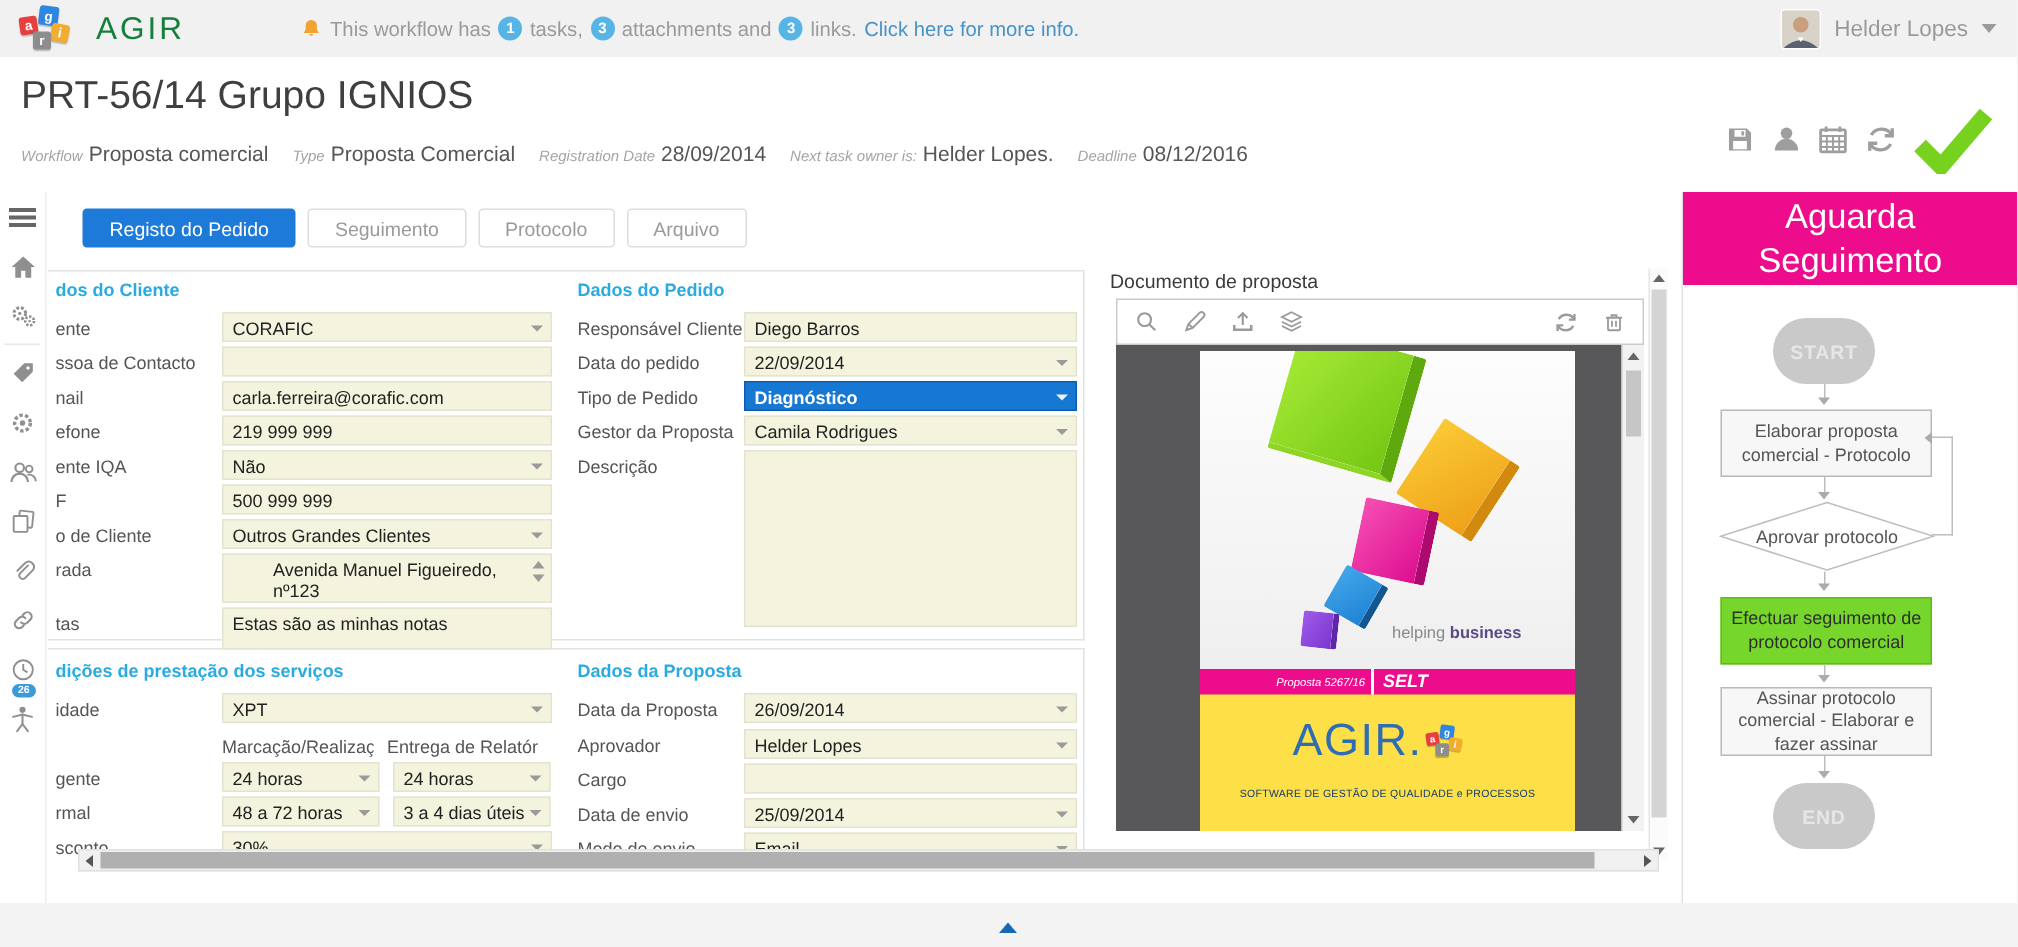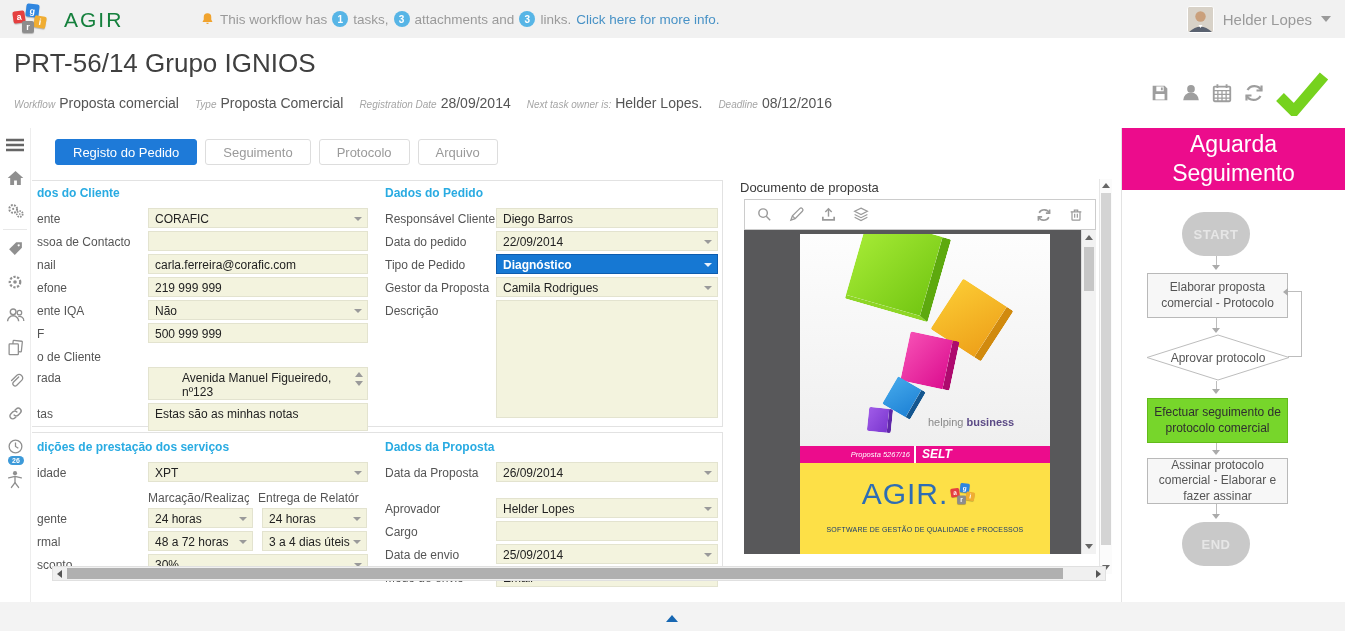--- a/index.html
+++ b/index.html
@@ -320,20 +320,21 @@
     <div class="row">
         <span class="lbl">ente IQA</span>
       <div class="fld sel"><span>Não</span><span class="car"></span></div>
       </div>
     <div class="row">
         <span class="lbl">F</span>
       <div class="fld"><span>500 999 999</span></div>
       </div>
     <div class="row">
         <span class="lbl">o de Cliente</span>
+      <div class="fld sel"><span>Outros Grandes Clientes</span><span class="car"></span></div>
       </div>
     <div class="row">
         <span class="lbl">rada</span>
       <div class="fld ta" style="min-height:32px;padding-left:33px;"><span>Avenida Manuel Figueiredo, nº123</span>
         <span class="stepper">
             <i class="up"></i>
             <i class="dn"></i>
           </span></div>
       </div>
     <div class="row">
@@ -396,21 +397,21 @@
       <div class="fld sel"><span>30%</span><span class="car"></span></div>
       </div>
   </div>
 
   <div class="fcol" style="left:385px; top:440px; width:333px;">
     <div class="sec-title">Dados da Proposta</div>
     <div class="row">
         <span class="lbl">Data da Proposta</span>
       <div class="fld sel"><span>26/09/2014</span><span class="car"></span></div>
       </div>
-    <div class="row" style="margin-top:16px;">
+    <div class="row" style="margin-top:4px;">
         <span class="lbl">Aprovador</span>
       <div class="fld sel"><span>Helder Lopes</span><span class="car"></span></div>
       </div>
     <div class="row">
         <span class="lbl">Cargo</span>
       <div class="fld"><span></span></div>
       </div>
     <div class="row">
         <span class="lbl">Data de envio</span>
       <div class="fld sel"><span>25/09/2014</span><span class="car"></span></div>

